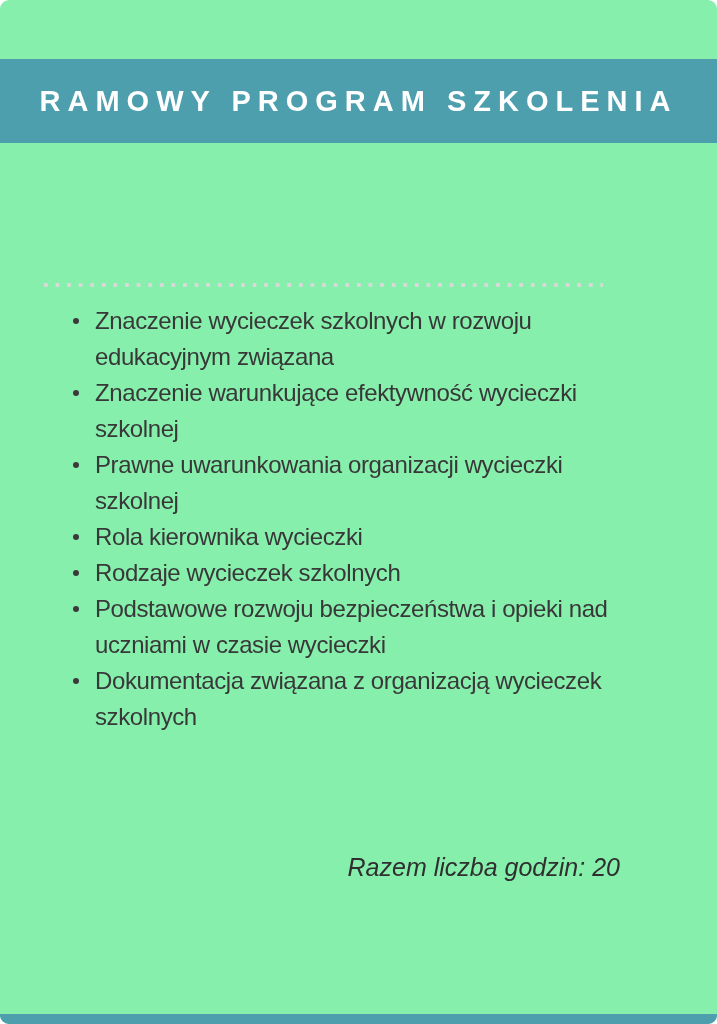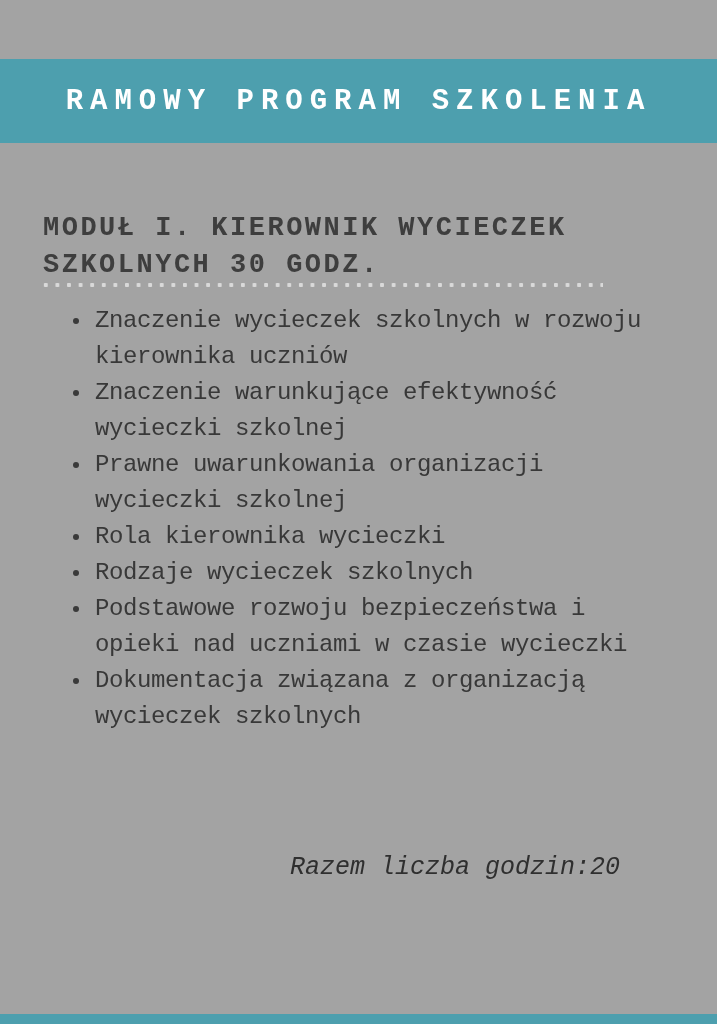--- a/index.html
+++ b/index.html
@@ -4,23 +4,24 @@
 <style>
   html, body {
     margin: 0;
     padding: 0;
     background: #ffffff;
   }
   .page {
     position: relative;
     width: 717px;
     height: 1024px;
-    background: #a3a3a3;
+    background: #86efac;
     overflow: hidden;
-    font-family: Liberation Mono, monospace;
+    font-family: Liberation Sans, sans-serif;
+    border-radius: 9px;
   }
 
   
   .header-band {
     position: absolute;
     left: 0;
     top: 59px;
     width: 717px;
     height: 84px;
     background: #4d9fae;
@@ -93,21 +94,21 @@
     background: #3a3a3a;
   }
 
   
   .summary-line {
     position: absolute;
     right: 97px;
     top: 853px;
     display: flex;
     align-items: center;
-    gap: 0;
+    gap: 7px;
     color: #2f2f2f;
     font-size: 25px;
     font-style: italic;
     white-space: nowrap;
   }
 
   
   .footer-strip {
     position: absolute;
     left: 0;
@@ -119,29 +120,25 @@
 </style>
 </head>
 <body>
 
 <div class="page">
 
   <div class="header-band">
     <h1 class="header-title">RAMOWY PROGRAM SZKOLENIA</h1>
   </div>
 
-  <h2 class="module-heading">
-    <span class="line">MODUŁ I. KIEROWNIK WYCIECZEK</span>
-    <span class="line">SZKOLNYCH 30 GODZ.</span>
-  </h2>
 
   <div class="dotted-divider"></div>
 
   <ul class="topic-list" id="topic-list">
-      <li>Znaczenie wycieczek szkolnych w rozwoju kierownika uczniów</li>
+      <li>Znaczenie wycieczek szkolnych w rozwoju edukacyjnym związana</li>
       <li>Znaczenie warunkujące efektywność wycieczki szkolnej</li>
       <li>Prawne uwarunkowania organizacji wycieczki szkolnej</li>
       <li>Rola kierownika wycieczki</li>
       <li>Rodzaje wycieczek szkolnych</li>
       <li>Podstawowe rozwoju bezpieczeństwa i opieki nad uczniami w czasie wycieczki</li>
       <li>Dokumentacja związana z organizacją wycieczek szkolnych</li>
     </ul>
 
   <div class="summary-line">
     <span>Razem liczba godzin:</span>

